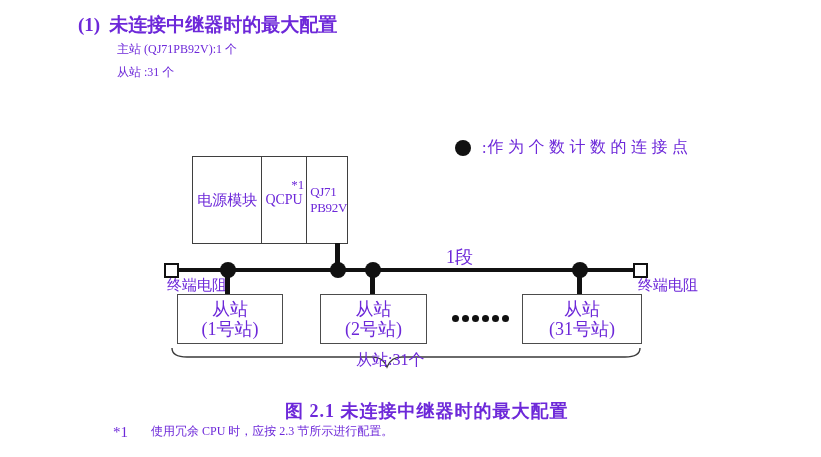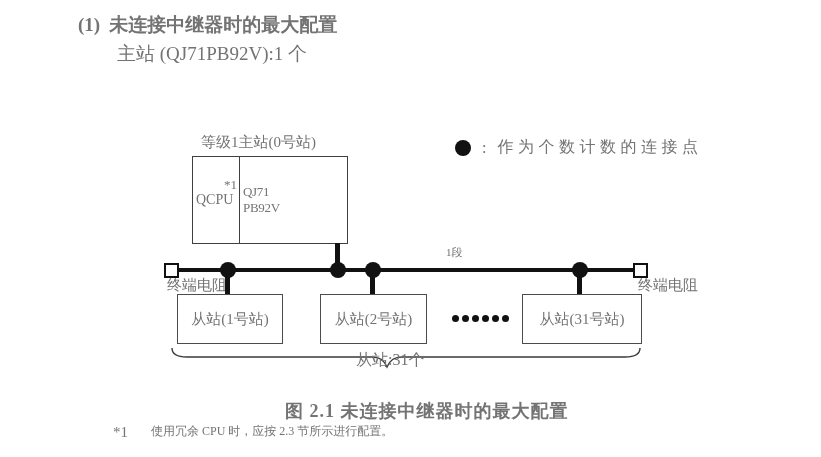--- a/index.html
+++ b/index.html
@@ -1,64 +1,64 @@
 <!DOCTYPE html>
 <html><head>
 <meta charset="utf-8">
 <style>
   html,body { margin:0; padding:0; background:#ffffff; }
   .page {
     position:relative; width:821px; height:457px; background:#ffffff;
     font-family:"Liberation Serif","DejaVu Serif",serif;
-    color:#737373; overflow:hidden;
+    color:#6d28d9; overflow:hidden;
   }
   .abs { position:absolute; }
 
   
   .doc-title { left:78px; top:12px; font-size:19px; font-weight:bold; white-space:nowrap; }
   .doc-title .num { margin-right:9px; }
-  .spec { left:117px; font-size:19px; white-space:nowrap; }
+  .spec { left:117px; font-size:12px; white-space:nowrap; }
   .spec.s1 { top:41px; }
   .spec.s2 { top:64px; }
 
   
   .legend { left:455px; top:137px; display:flex; align-items:center; }
   .legend-dot { width:16px; height:16px; border-radius:50%; background:#111; }
   .legend-colon { margin-left:11px; font-size:16px; }
-  .legend-text { margin-left:11px; font-size:16px; letter-spacing:4.5px; white-space:nowrap; }
+  .legend-text { margin-left:1px; font-size:16px; letter-spacing:4.5px; white-space:nowrap; }
 
   
   .master-label { left:201px; top:133px; font-size:15px; white-space:nowrap; }
   .master-box { left:192px; top:156px; width:156px; height:88px; box-sizing:border-box;
                 border:1.5px solid #3f3f3f; display:flex; }
   .mcell { box-sizing:border-box; border-right:1.5px solid #3f3f3f; position:relative;
            display:flex; align-items:center; }
   .mcell.power { width:73px; justify-content:center; font-size:15px; }
   .mcell.cpu { width:47px; padding-left:3px; font-size:14px; }
   .mcell.cpu .fn-ref { position:absolute; top:20px; right:2px; font-size:13px; }
   .mcell.pb { flex:1; border-right:none; padding-left:3px; font-size:13px;
               letter-spacing:-0.3px; flex-direction:column; align-items:flex-start;
               justify-content:center; line-height:16px; }
 
   
   .bus-line { left:171px; top:268px; width:469px; height:4px; background:#111; }
-  .seg-label { left:446px; top:245px; font-size:11px; white-space:nowrap; }
+  .seg-label { left:446px; top:245px; font-size:18px; white-space:nowrap; }
   .terminator { width:11px; height:11px; background:#fff; border:2px solid #111; box-sizing:content-box; }
   .term-l { left:164px; top:263px; }
   .term-r { left:633px; top:263px; }
   .term-label { font-size:15px; white-space:nowrap;margin-left:27px; }
   .term-label.l { left:140px; top:276px; }
   .term-label.r { left:611px; top:276px; }
   .cdot { width:16px; height:16px; border-radius:50%; background:#111; }
   .drop { width:5px; background:#111; }
 
   
   .slave-box { box-sizing:border-box; border:1.5px solid #4c4c4c; background:#fff;
-               display:flex; flex-direction:row; align-items:center; justify-content:center;
-               font-size:15px; line-height:20px; text-align:center; }
+               display:flex; flex-direction:column; align-items:center; justify-content:center;
+               font-size:18px; line-height:20px; text-align:center; }
   .sb1 { left:177px; top:294px; width:106px; height:50px; }
   .sb2 { left:320px; top:294px; width:107px; height:50px; }
   .sb3 { left:522px; top:294px; width:120px; height:50px; }
   .ellipsis { left:452px; top:315px; display:flex; gap:3px; align-items:center; }
   .edot { width:7px; height:7px; border-radius:50%; background:#111; }
 
   
   .brace { left:170px; top:346px; }
   .brace-label { left:356px; top:350px; font-size:16px; white-space:nowrap; }
   .caption { left:285px; top:399px; font-size:18px; font-weight:bold; letter-spacing:1px; white-space:nowrap; }
@@ -67,29 +67,30 @@
 </style>
 </head>
 <body>
 
 <div class="page">
 
   <div class="abs doc-title">
     <span class="num">(1)</span><span>未连接中继器时的最大配置</span>
   </div>
   <div class="abs spec s1">主站 (QJ71PB92V):1 个</div>
+  <div class="abs spec s2">从站 :31 个</div>
 
   <div class="abs legend">
     <span class="legend-dot"></span>
     <span class="legend-colon">:</span>
     <span class="legend-text">作为个数计数的连接点</span>
   </div>
 
-  <div class="abs master-label">等级1主站(0号站)</div>
   <div class="abs master-box">
+    <div class="mcell power">电源模块</div>
     <div class="mcell cpu">
       <span>QCPU</span>
       <span class="fn-ref">*1</span>
     </div>
     <div class="mcell pb">
       <span>QJ71</span>
       <span>PB92V</span>
     </div>
   </div>
 

